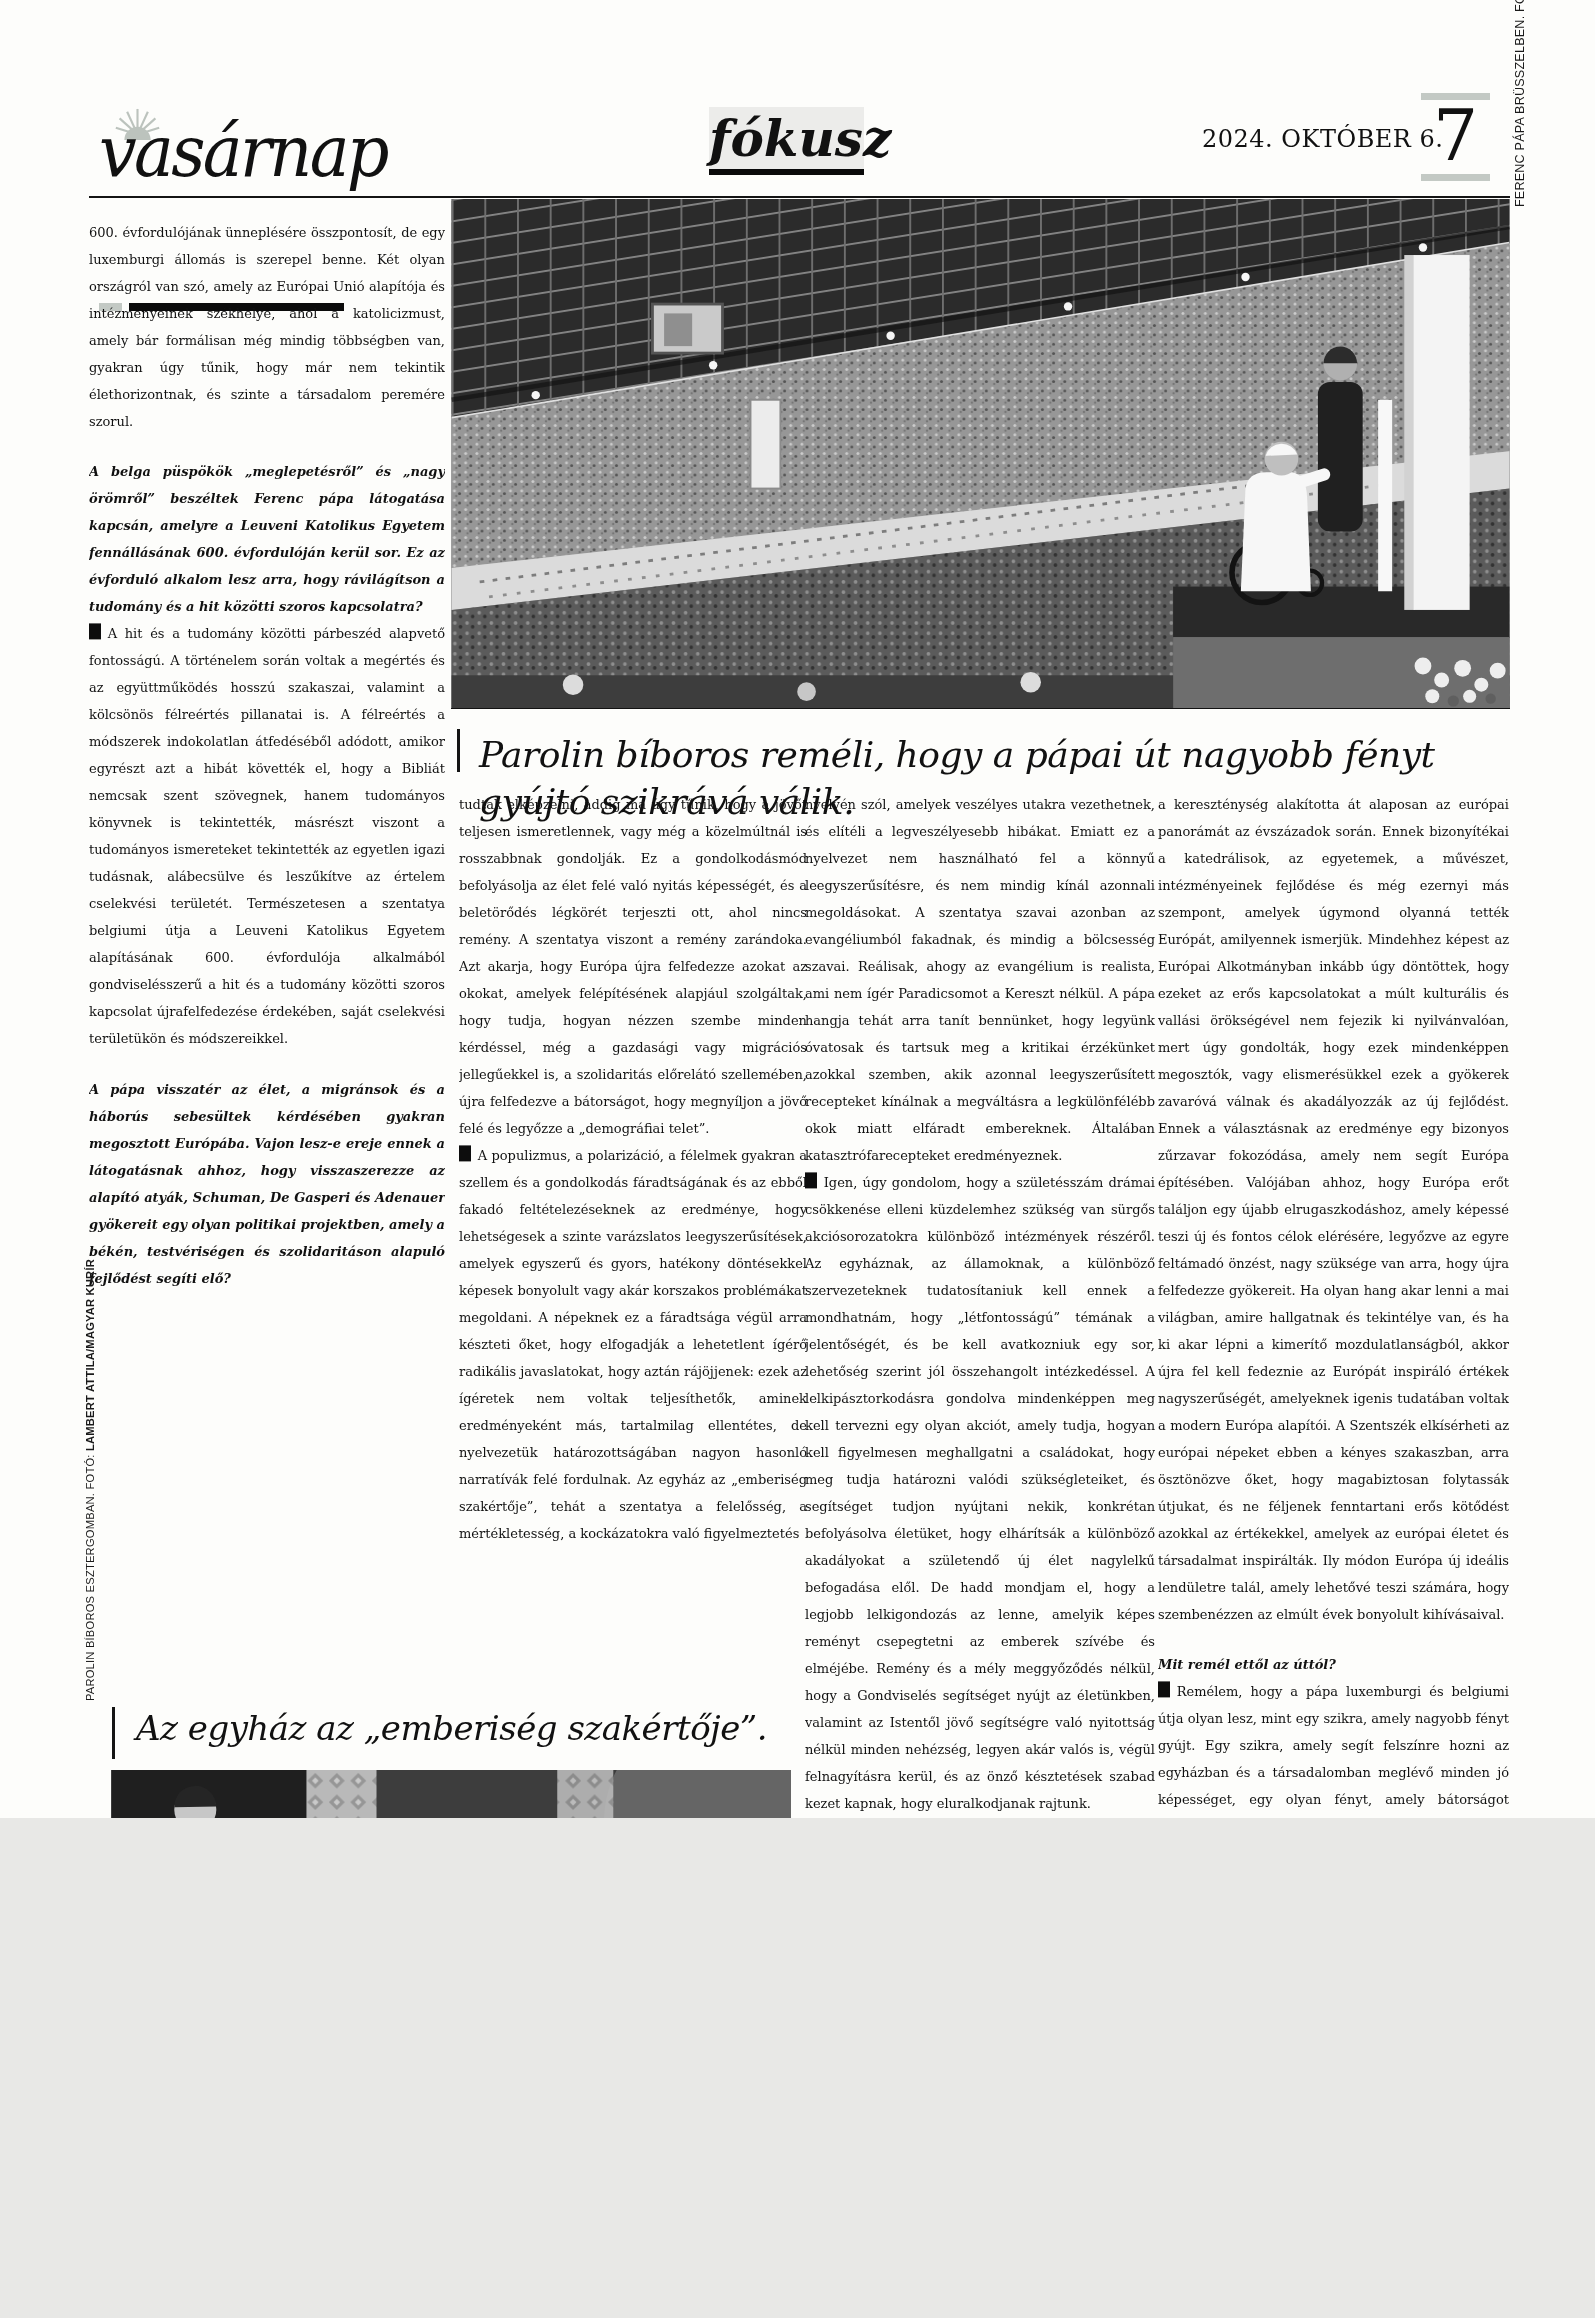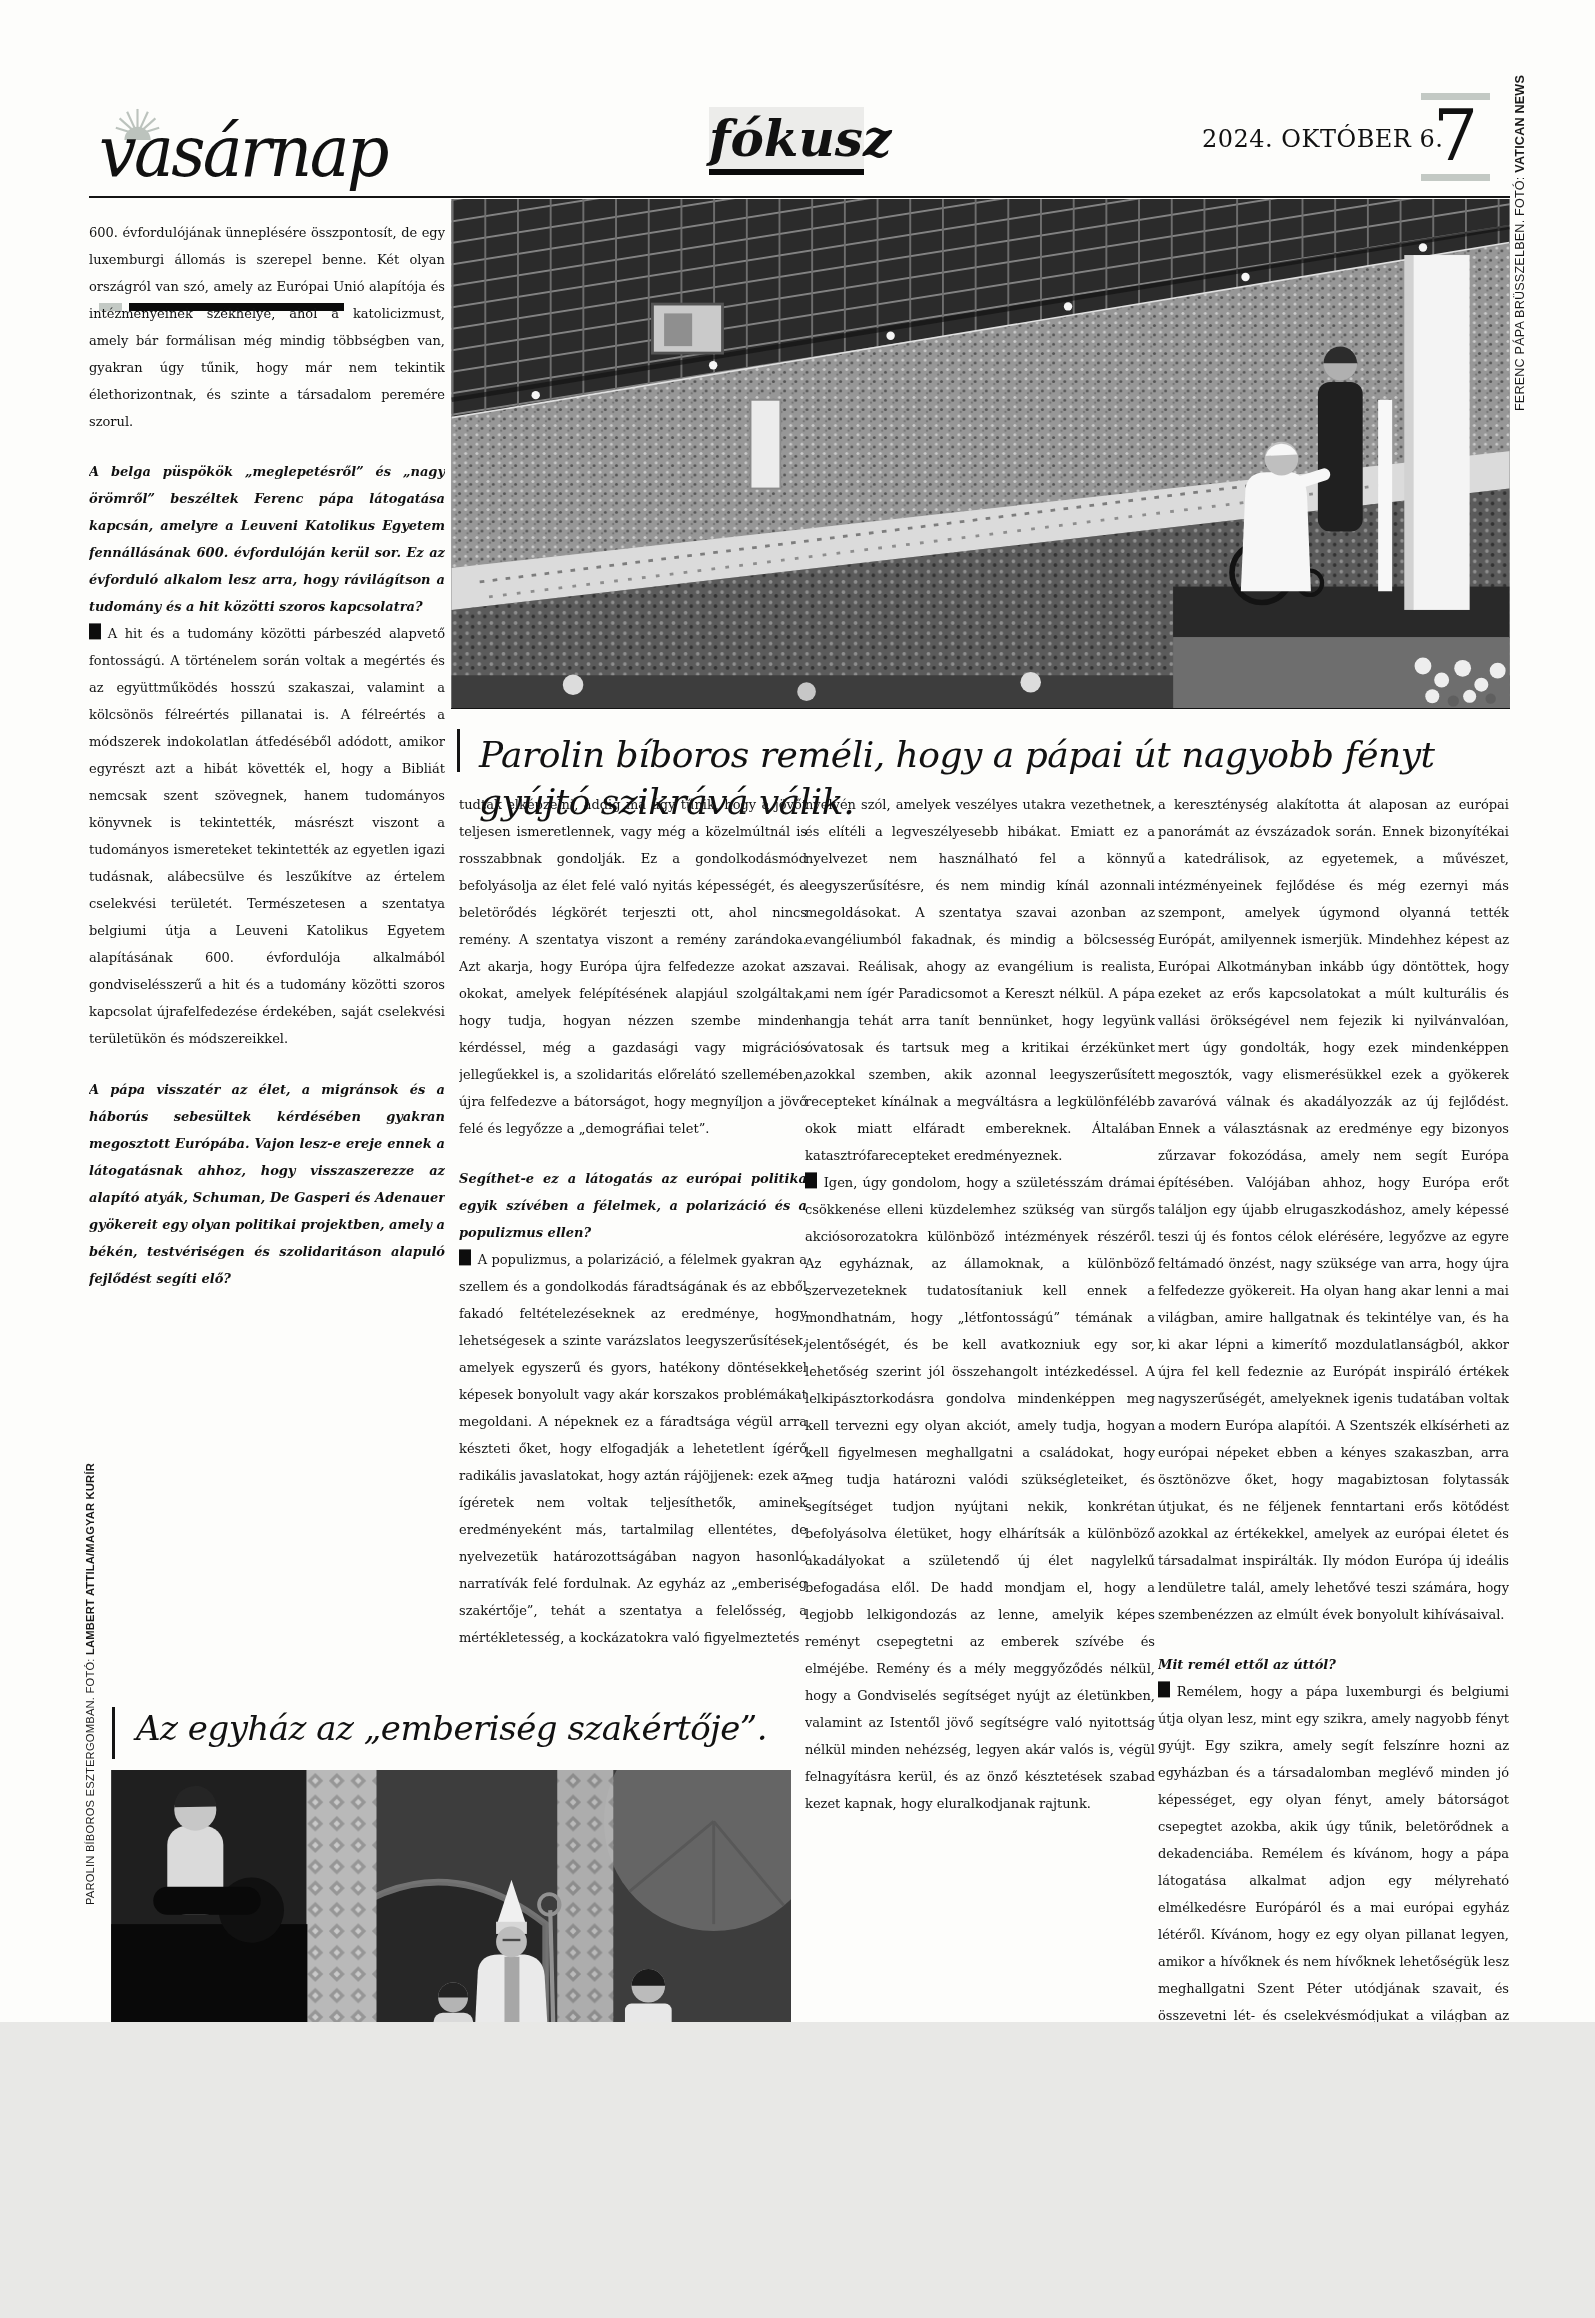--- a/index.html
+++ b/index.html
@@ -1,16 +1,16 @@
 <!DOCTYPE html>
 <html lang="hu" style="font-size:7.5px"><head>
 <meta charset="utf-8">
 <style>
   html,body{margin:0;padding:0;background:#e8e8e6;}
-  .page{position:relative;width:1595px;height:2022px;background:#fdfdfb;overflow:hidden;
+  .page{position:relative;width:1595px;height:1818px;background:#fdfdfb;overflow:hidden;
         font-family:"DejaVu Serif", serif;color:#111;}
   
   .masthead{position:absolute;left:99px;top:116px;font-style:italic;font-weight:500;
             font-size:71px;letter-spacing:-2.8px;line-height:1;transform:scaleX(.94);transform-origin:left;}
   .sunburst{position:absolute;left:113px;top:107px;width:49px;height:35px;}
   .mast-rule{position:absolute;left:129px;top:303px;width:215px;height:7.5px;background:#0b0b0b;}
   .mast-dash{position:absolute;left:99px;top:303px;width:23.4px;height:7.5px;background:#c3c9c4;}
   .fokusz{position:absolute;left:709px;top:107px;width:155px;height:62px;background:#ececea;
           border-bottom:6.5px solid #0a0a0a;text-align:center;}
   .fokusz span{font-style:italic;font-weight:bold;font-size:50px;line-height:64px;}
@@ -164,21 +164,20 @@
   <div class="col" id="col1">
     <p class="body">600. évfordulójának ünneplésére összpontosít, de egy luxemburgi állomás is szerepel benne. Két olyan országról van szó, amely az Európai Unió alapítója és intézményeinek székhelye, ahol a katolicizmust, amely bár formálisan még mindig többségben van, gyakran úgy tűnik, hogy már nem tekintik élethorizontnak, és szinte a társadalom peremére szorul.</p>
     <p class="q">A belga püspökök „meglepetésről” és „nagy örömről” beszéltek Ferenc pápa látogatása kapcsán, amelyre a Leuveni Katolikus Egyetem fennállásának 600. évfordulóján kerül sor. Ez az évforduló alkalom lesz arra, hogy rávilágítson a tudomány és a hit közötti szoros kapcsolatra?</p>
     <p class="a"><span class="mark"></span><span>A hit és a tudomány közötti párbeszéd alapvető fontosságú. A történelem során voltak a megértés és az együttműködés hosszú szakaszai, valamint a kölcsönös félreértés pillanatai is. A félreértés a módszerek indokolatlan átfedéséből adódott, amikor egyrészt azt a hibát követték el, hogy a Bibliát nemcsak szent szövegnek, hanem tudományos könyvnek is tekintették, másrészt viszont a tudományos ismereteket tekintették az egyetlen igazi tudásnak, alábecsülve és leszűkítve az értelem cselekvési területét. Természetesen a szentatya belgiumi útja a Leuveni Katolikus Egyetem alapításának 600. évfordulója alkalmából gondviselésszerű a hit és a tudomány közötti szoros kapcsolat újrafelfedezése érdekében, saját cselekvési területükön és módszereikkel.</span></p>
     <p class="q">A pápa visszatér az élet, a migránsok és a háborús sebesültek kérdésében gyakran megosztott Európába. Vajon lesz-e ereje ennek a látogatásnak ahhoz, hogy visszaszerezze az alapító atyák, Schuman, De Gasperi és Adenauer gyökereit egy olyan politikai projektben, amely a békén, testvériségen és szolidaritáson alapuló fejlődést segíti elő?</p>
 
   </div>
 
   <div class="col" id="col2">
     <p class="body">tudtak elképzelni, addig ma úgy tűnik, hogy a jövőt teljesen ismeretlennek, vagy még a közelmúltnál is rosszabbnak gondolják. Ez a gondolkodásmód befolyásolja az élet felé való nyitás képességét, és a beletörődés légkörét terjeszti ott, ahol nincs remény. A szentatya viszont a remény zarándoka. Azt akarja, hogy Európa újra felfedezze azokat az okokat, amelyek felépítésének alapjául szolgáltak, hogy tudja, hogyan nézzen szembe minden kérdéssel, még a gazdasági vagy migrációs jellegűekkel is, a szolidaritás előrelátó szellemében, újra felfedezve a bátorságot, hogy megnyíljon a jövő felé és legyőzze a „demográfiai telet”.</p>
-    <p class="q">Segíthet-e ez a látogatás az európai politika egyik szívében a félelmek, a polarizáció és a populizmus ellen?</p>
     <p class="a"><span class="mark"></span><span>A populizmus, a polarizáció, a félelmek gyakran a szellem és a gondolkodás fáradtságának és az ebből fakadó feltételezéseknek az eredménye, hogy lehetségesek a szinte varázslatos leegyszerűsítések, amelyek egyszerű és gyors, hatékony döntésekkel képesek bonyolult vagy akár korszakos problémákat megoldani. A népeknek ez a fáradtsága végül arra készteti őket, hogy elfogadják a lehetetlent ígérő radikális javaslatokat, hogy aztán rájöjjenek: ezek az ígéretek nem voltak teljesíthetők, aminek eredményeként más, tartalmilag ellentétes, de nyelvezetük határozottságában nagyon hasonló narratívák felé fordulnak. Az egyház az „emberiség szakértője”, tehát a szentatya a felelősség, a mértékletesség, a kockázatokra való figyelmeztetés</span></p>
   </div>
 
   <div class="col" id="col3">
     <p class="body">nyelvén szól, amelyek veszélyes utakra vezethetnek, és elítéli a legveszélyesebb hibákat. Emiatt ez a nyelvezet nem használható fel a könnyű leegyszerűsítésre, és nem mindig kínál azonnali megoldásokat. A szentatya szavai azonban az evangéliumból fakadnak, és mindig a bölcsesség szavai. Reálisak, ahogy az evangélium is realista, ami nem ígér Paradicsomot a Kereszt nélkül. A pápa hangja tehát arra tanít bennünket, hogy legyünk óvatosak és tartsuk meg a kritikai érzékünket azokkal szemben, akik azonnal leegyszerűsített recepteket kínálnak a megváltásra a legkülönfélébb okok miatt elfáradt embereknek. Általában katasztrófarecepteket eredményeznek.</p>
     <p class="a"><span class="mark"></span><span>Igen, úgy gondolom, hogy a születésszám drámai csökkenése elleni küzdelemhez szükség van sürgős akciósorozatokra különböző intézmények részéről. Az egyháznak, az államoknak, a különböző szervezeteknek tudatosítaniuk kell ennek a mondhatnám, hogy „létfontosságú” témának a jelentőségét, és be kell avatkozniuk egy sor, lehetőség szerint jól összehangolt intézkedéssel. A lelkipásztorkodásra gondolva mindenképpen meg kell tervezni egy olyan akciót, amely tudja, hogyan kell figyelmesen meghallgatni a családokat, hogy meg tudja határozni valódi szükségleteiket, és segítséget tudjon nyújtani nekik, konkrétan befolyásolva életüket, hogy elhárítsák a különböző akadályokat a születendő új élet nagylelkű befogadása elől. De hadd mondjam el, hogy a legjobb lelkigondozás az lenne, amelyik képes reményt csepegtetni az emberek szívébe és elméjébe. Remény és a mély meggyőződés nélkül, hogy a Gondviselés segítséget nyújt az életünkben, valamint az Istentől jövő segítségre való nyitottság nélkül minden nehézség, legyen akár valós is, végül felnagyításra kerül, és az önző késztetések szabad kezet kapnak, hogy eluralkodjanak rajtunk.</span></p>
 
   </div>
 
   <div class="col" id="col4">

